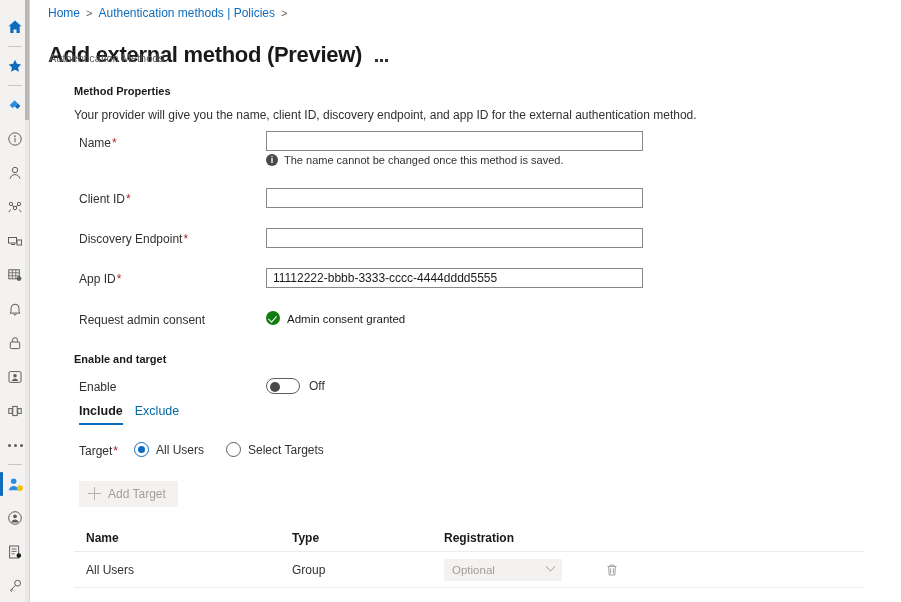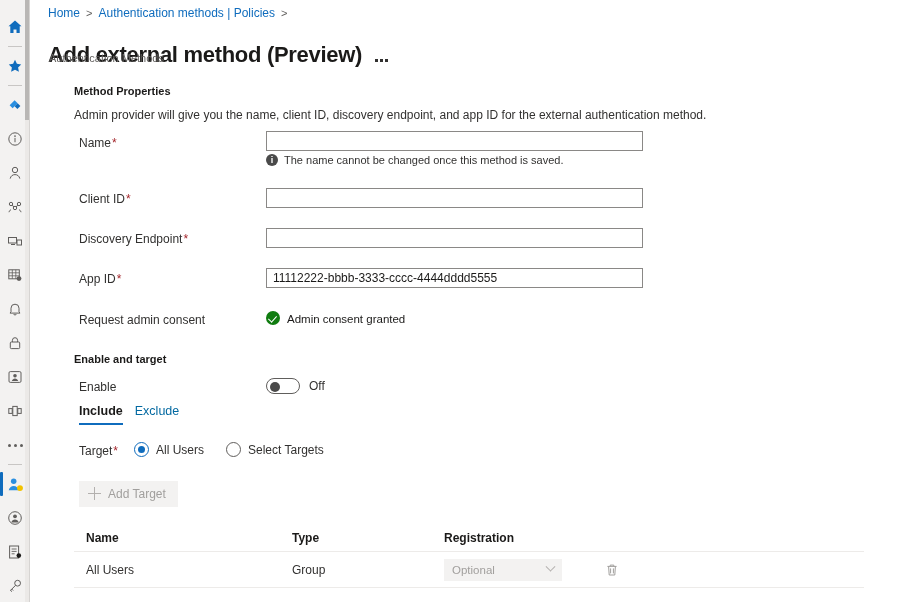--- a/index.html
+++ b/index.html
@@ -424,21 +424,21 @@
       <h1 id="page-title">Add external method (Preview)</h1>
       <span id="title-ellipsis">
           <i></i>
           <i></i>
           <i></i>
         </span>
     </div>
     <div id="subtitle">Authentication Methods</div>
 
     <div class="section-head" style="left:44px; top:85px;">Method Properties</div>
-    <div class="helper-text" style="left:44px; top:108px;">Admin provider will give you the name, client ID, discovery endpoint, and app ID for the external authentication method.</div>
+    <div class="helper-text" style="left:44px; top:108px;">Your provider will give you the name, client ID, discovery endpoint, and app ID for the external authentication method.</div>
 
     <div class="field-label" style="left:49px; top:136px;">
       <span>Name</span><span class="req">*</span>
     </div>
     <input class="txtfield" style="left: 236px; top: 131px; width: 377px;" type="text" value="">
     <div class="note" style="left:236px; top:154px;">
       <span class="info-badge">i</span>
       <span>The name cannot be changed once this method is saved.</span>
     </div>
 

